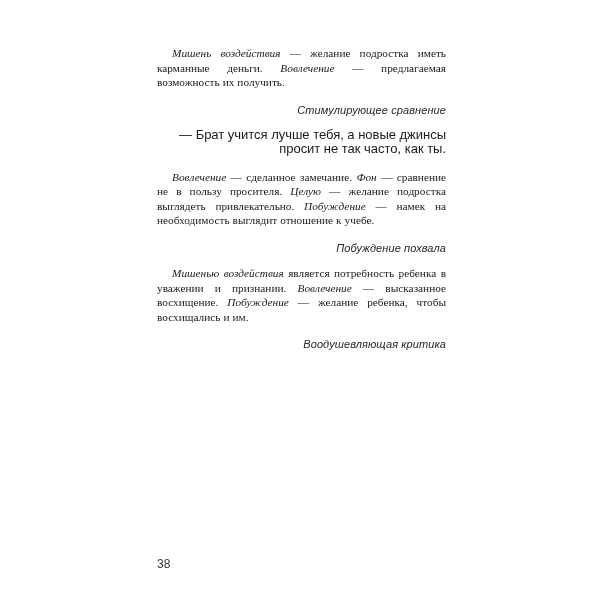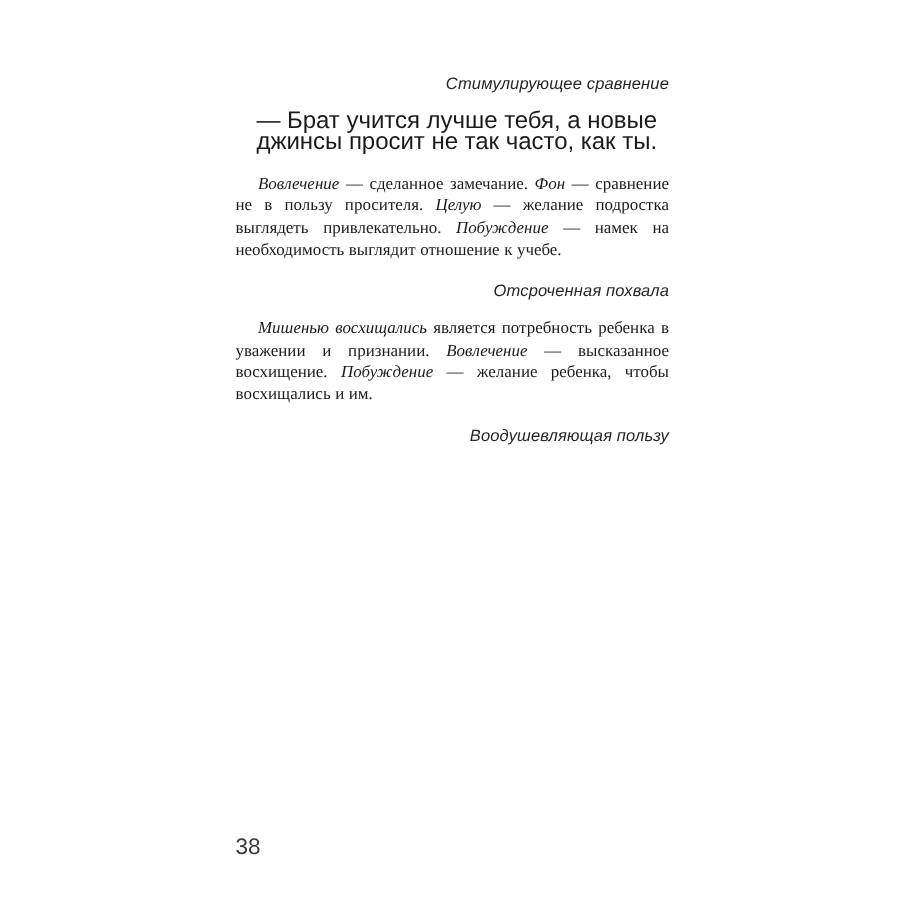--- a/index.html
+++ b/index.html
@@ -62,46 +62,47 @@
     margin: 0 0 11px 0;
     letter-spacing: 0.1px;
   }
   .subhead-wrap {
     margin-top: 3px;
   }
 
   
   .quote {
     font-family: "Liberation Sans", "DejaVu Sans", sans-serif;
-    font-size: 16px;
+    font-size: 13px;
     line-height: 14.4px;
     color: #1b1b1b;
     margin: 0 0 13px 0;
     padding-left: 6px;
-    text-align: center;
+    text-align: right;
     letter-spacing: -0.02px;
   }
 
   
   .folio {
     position: absolute;
     left: 157px;
     top: 558px;
     font-family: "Liberation Sans", "DejaVu Sans", sans-serif;
-    font-size: 15px;
+    font-size: 12px;
     line-height: 13px;
     color: #3a3a3a;
   }
 </style>
 </head>
 <body>
 
 <div class="page">
   <div class="text-column" id="text-column">
+      <p class="para"><span class="term">Мишень воздействия</span><span> — желание подростка иметь карманные деньги. </span><span class="term">Вовлечение</span><span> — предлагаемая возможность их получить.</span></p>
       <div class="subhead subhead-wrap">Стимулирующее сравнение</div>
       <p class="quote">— Брат учится лучше тебя, а новые джинсы просит не так часто, как ты.</p>
       <p class="para"><span class="term">Вовлечение</span><span> — сделанное замечание. </span><span class="term">Фон</span><span> — сравнение не в пользу просителя. </span><span class="term">Целую</span><span> — желание подростка выглядеть привлекательно. </span><span class="term">Побуждение</span><span> — намек на необходимость выглядит отношение к учебе.</span></p>
-      <div class="subhead subhead-wrap">Отсроченная похвала</div>
-      <p class="para"><span class="term">Мишенью восхищались</span><span> является потребность ребенка в уважении и признании. </span><span class="term">Вовлечение</span><span> — высказанное восхищение. </span><span class="term">Побуждение</span><span> — желание ребенка, чтобы восхищались и им.</span></p>
-      <div class="subhead subhead-wrap">Воодушевляющая пользу</div>
+      <div class="subhead subhead-wrap">Побуждение похвала</div>
+      <p class="para"><span class="term">Мишенью воздействия</span><span> является потребность ребенка в уважении и признании. </span><span class="term">Вовлечение</span><span> — высказанное восхищение. </span><span class="term">Побуждение</span><span> — желание ребенка, чтобы восхищались и им.</span></p>
+      <div class="subhead subhead-wrap">Воодушевляющая критика</div>
     </div>
   <div class="folio">38</div>
 </div>
 
 </body></html>

